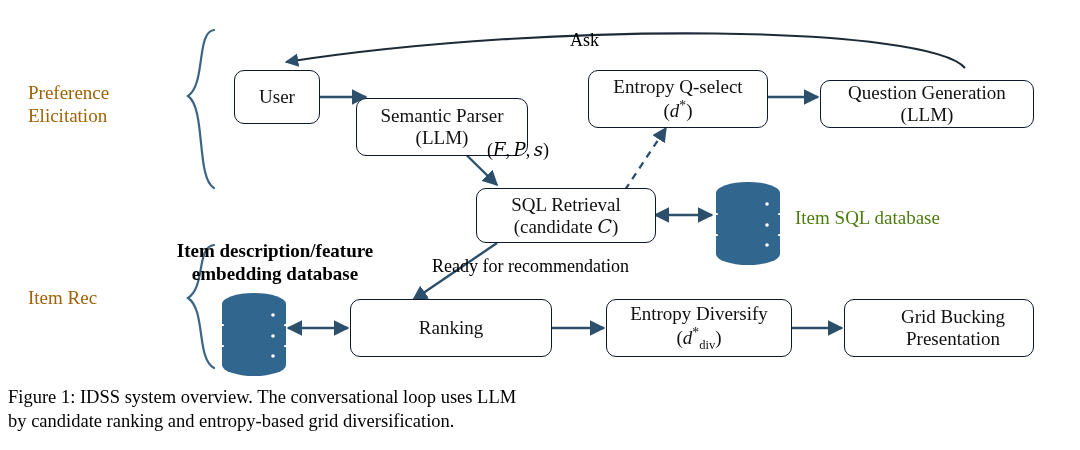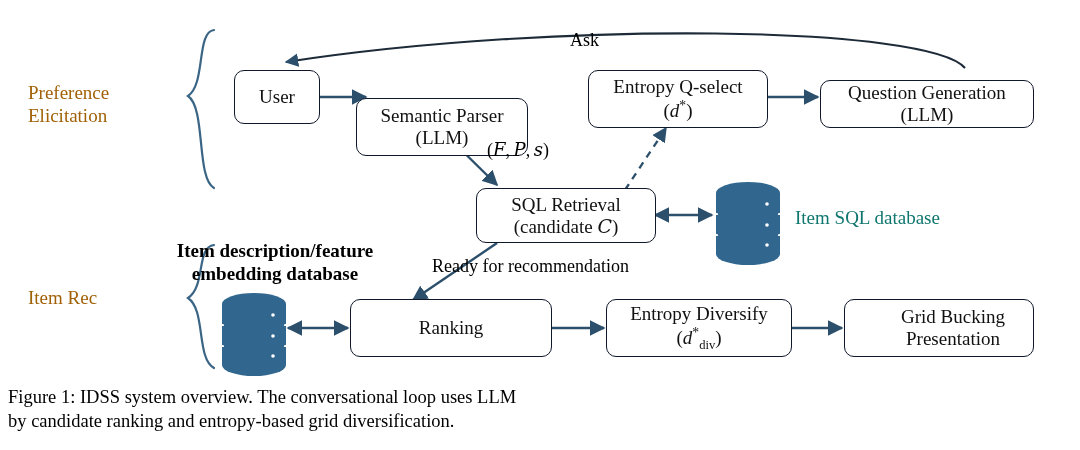--- a/index.html
+++ b/index.html
@@ -50,21 +50,21 @@
     font-size: 19px;
     text-align: left;
     line-height: 1.2;
     color: #a16207;
     z-index: 4;
   }
   .db-label {
     position: absolute;
     font-size: 19px;
     white-space: nowrap;
-    color: #0f766e;
+    color: #4d7c0f;
     z-index: 4;
   }
   .db-caption-2 {
     position: absolute;
     font-size: 19px;
     line-height: 1.2;
     text-align: center;
     color: #000000;
     z-index: 4;
     font-weight: bold;

